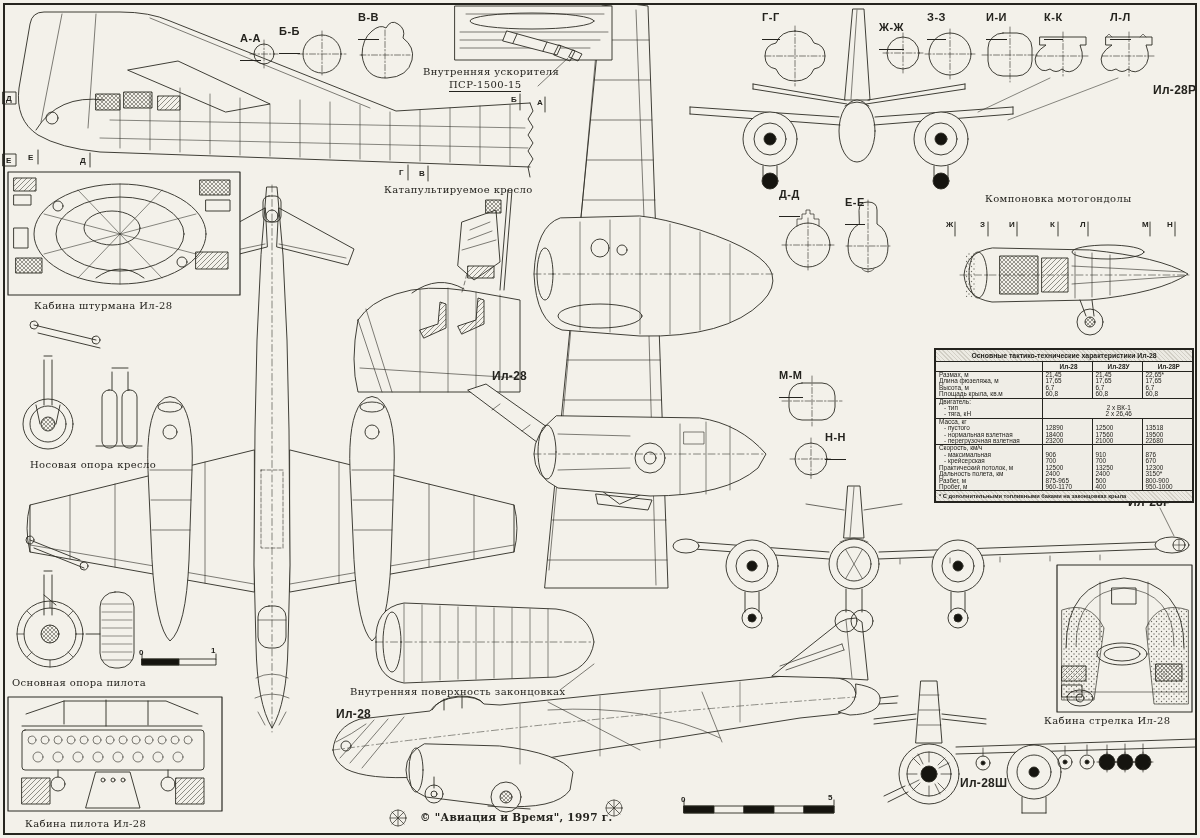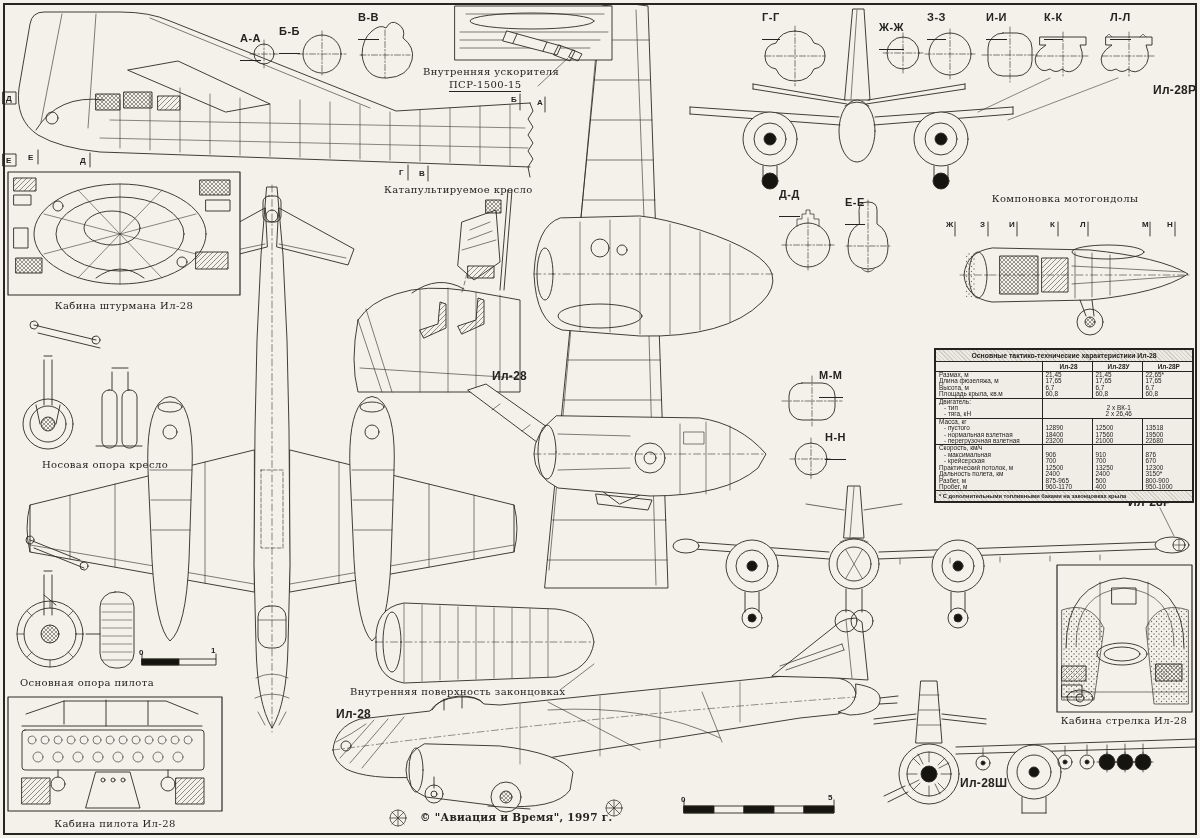--- a/index.html
+++ b/index.html
@@ -2,21 +2,21 @@
 <html><head>
 <meta charset="utf-8">
 <style>
   html,body{margin:0;padding:0;background:#c8c6c0}
   #page{position:relative;width:1200px;height:838px;background:#f3f1ea;overflow:hidden;
         font-family:"DejaVu Serif",serif;color:#24231e}
   #frame{position:absolute;left:3px;top:3px;right:3px;bottom:3px;border:2px solid #26251f;pointer-events:none;z-index:40}
   #art{position:absolute;left:0;top:0;z-index:1}
   .lab{position:absolute;white-space:nowrap;z-index:20}
   .cap{font-size:10px;letter-spacing:.4px}
-  .capc{text-align:center}
+  .capc{text-align:left}
   .sec{font-family:"Liberation Sans",sans-serif;font-weight:bold;font-size:11px;
        border-bottom:1.2px solid #24231e;padding-bottom:16px;letter-spacing:.5px}
   .variant{font-family:"Liberation Sans",sans-serif;font-weight:bold;font-size:12px;letter-spacing:.3px}
   .mk{font-family:"Liberation Sans",sans-serif;font-weight:bold;font-size:8px}
   .sc{font-family:"Liberation Sans",sans-serif;font-weight:bold;font-size:8px}
   .copyright{font-family:"DejaVu Serif",serif;font-weight:bold;font-size:10.5px;letter-spacing:.3px}
   .u{border-bottom:1.2px solid #24231e;padding-bottom:1px}
   #spec{position:absolute;left:934px;top:348px;width:256px;border:2px solid #24231e;
         background:#efede6;font-family:"Liberation Sans",sans-serif;z-index:25}
   .t-title{font-size:6.9px;font-weight:bold;text-align:center;padding:2px 0;
@@ -455,21 +455,21 @@
 <div class="lab sec" style="left:279px;top:25px">Б-Б</div>
 <div class="lab sec" style="left:358px;top:11px">В-В</div>
 <div class="lab sec" style="left:762px;top:11px">Г-Г</div>
 <div class="lab sec" style="left:879px;top:21px">Ж-Ж</div>
 <div class="lab sec" style="left:927px;top:11px">З-З</div>
 <div class="lab sec" style="left:986px;top:11px">И-И</div>
 <div class="lab sec" style="left:1044px;top:11px">К-К</div>
 <div class="lab sec" style="left:1110px;top:11px">Л-Л</div>
 <div class="lab sec" style="left:779px;top:188px">Д-Д</div>
 <div class="lab sec" style="left:845px;top:196px">Е-Е</div>
-<div class="lab sec" style="left:819px;top:369px">М-М</div>
+<div class="lab sec" style="left:779px;top:369px">М-М</div>
 <div class="lab sec" style="left:825px;top:431px">Н-Н</div>
 
 <div class="lab mk" style="left:6px;top:94px">Д</div>
 <div class="lab mk" style="left:6px;top:156px">Е</div>
 <div class="lab mk" style="left:28px;top:153px">Е</div>
 <div class="lab mk" style="left:80px;top:156px">Д</div>
 <div class="lab mk" style="left:511px;top:95px">Б</div>
 <div class="lab mk" style="left:537px;top:98px">А</div>
 <div class="lab mk" style="left:399px;top:168px">Г</div>
 <div class="lab mk" style="left:419px;top:169px">В</div>

